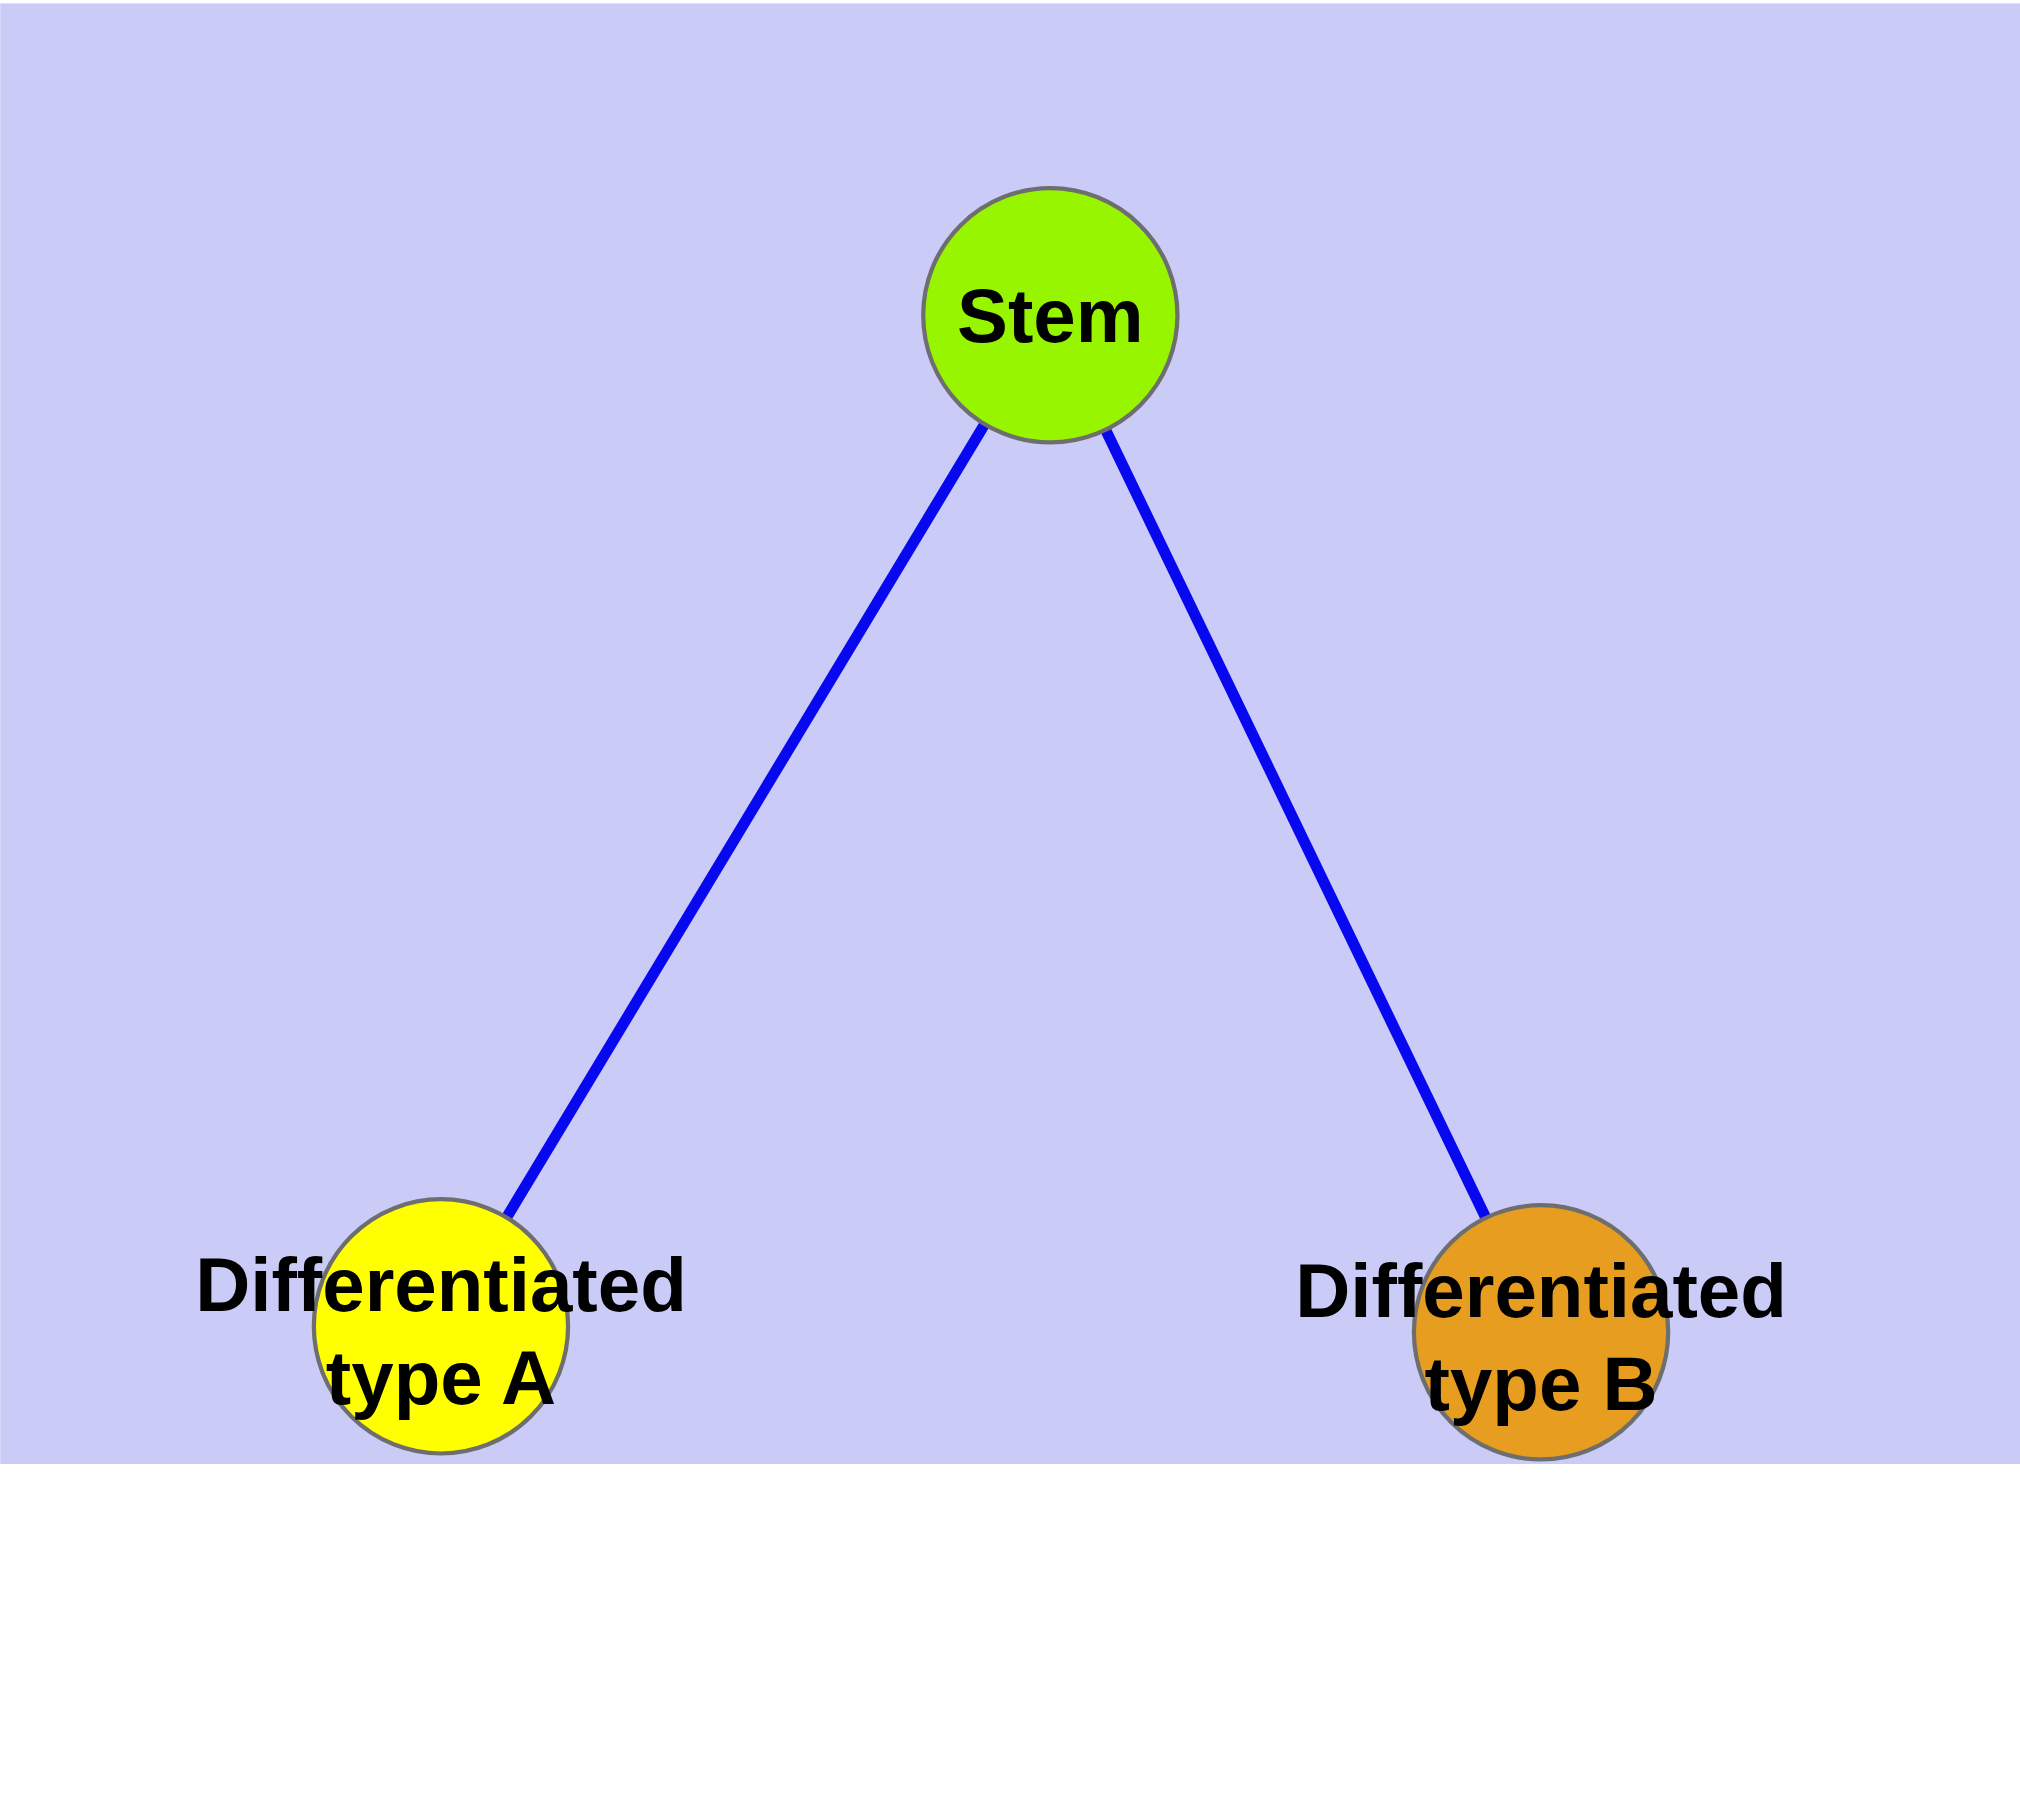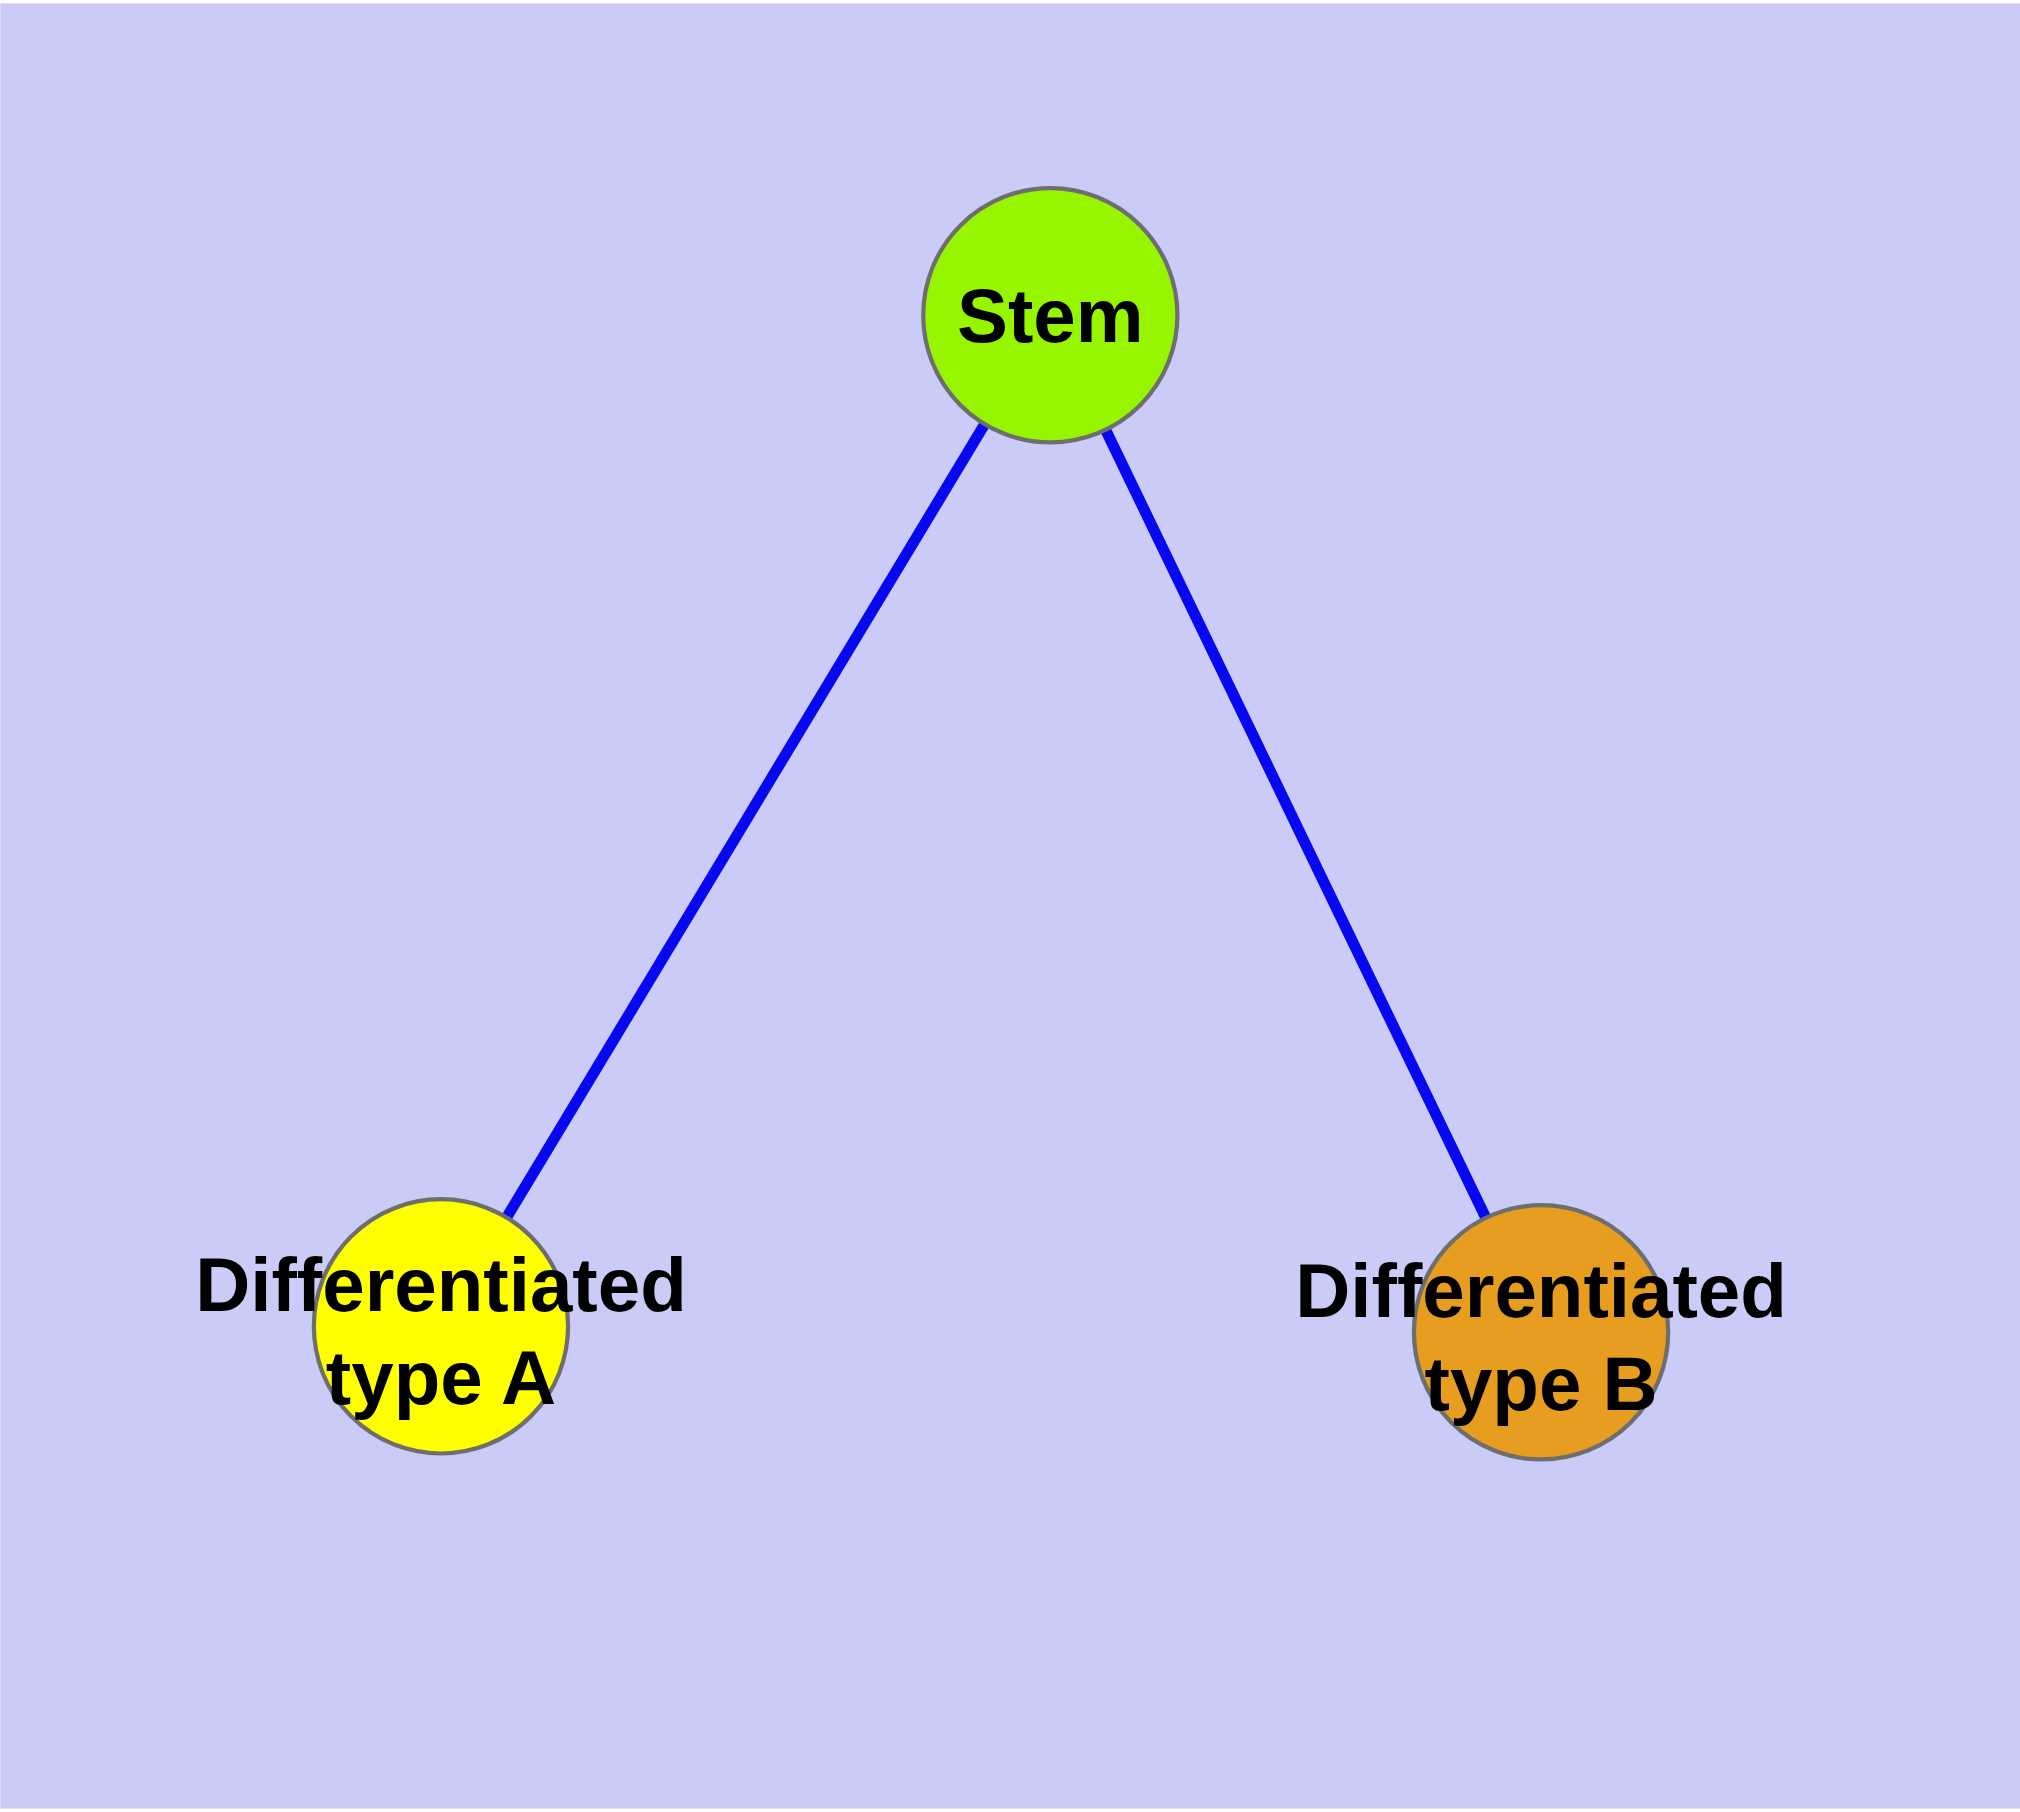--- a/index.html
+++ b/index.html
@@ -2,21 +2,21 @@
 <html style="font-size:13.6px"><head>
 <meta charset="utf-8">
 <style>
   html, body {
     margin: 0;
     padding: 0;
     background: #FFFFFF;
   }
   .canvas-wrap {
     width: 2021px;
-    height: 1812px;
+    height: 1464px;
     position: relative;
   }
   svg.graph {
     display: block;
     width: 2021px;
     height: 1812px;
   }
   .node-label {
     font-family: "Liberation Sans", sans-serif;
     font-weight: bold;

